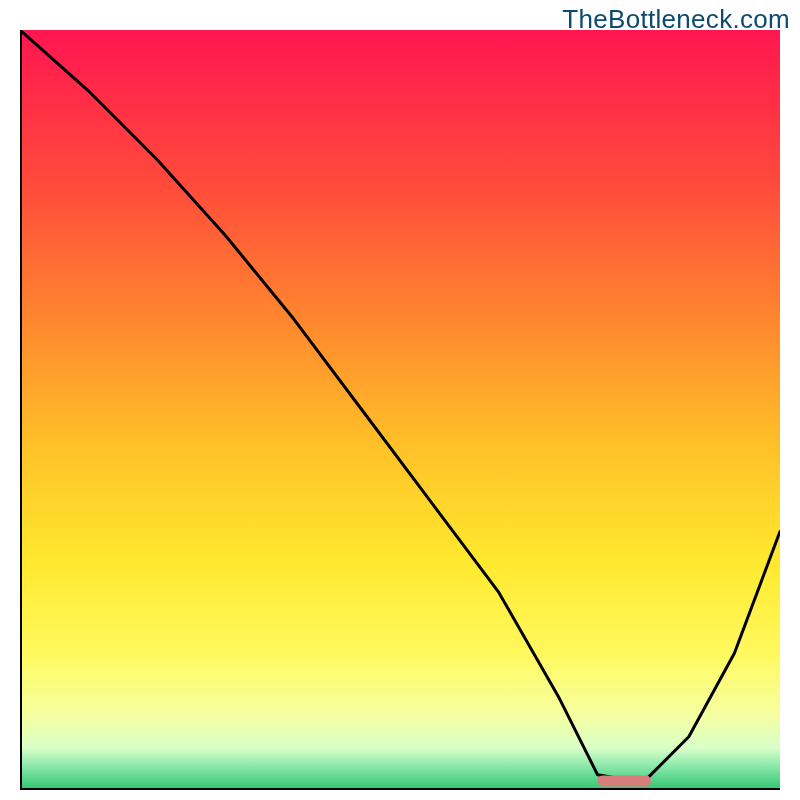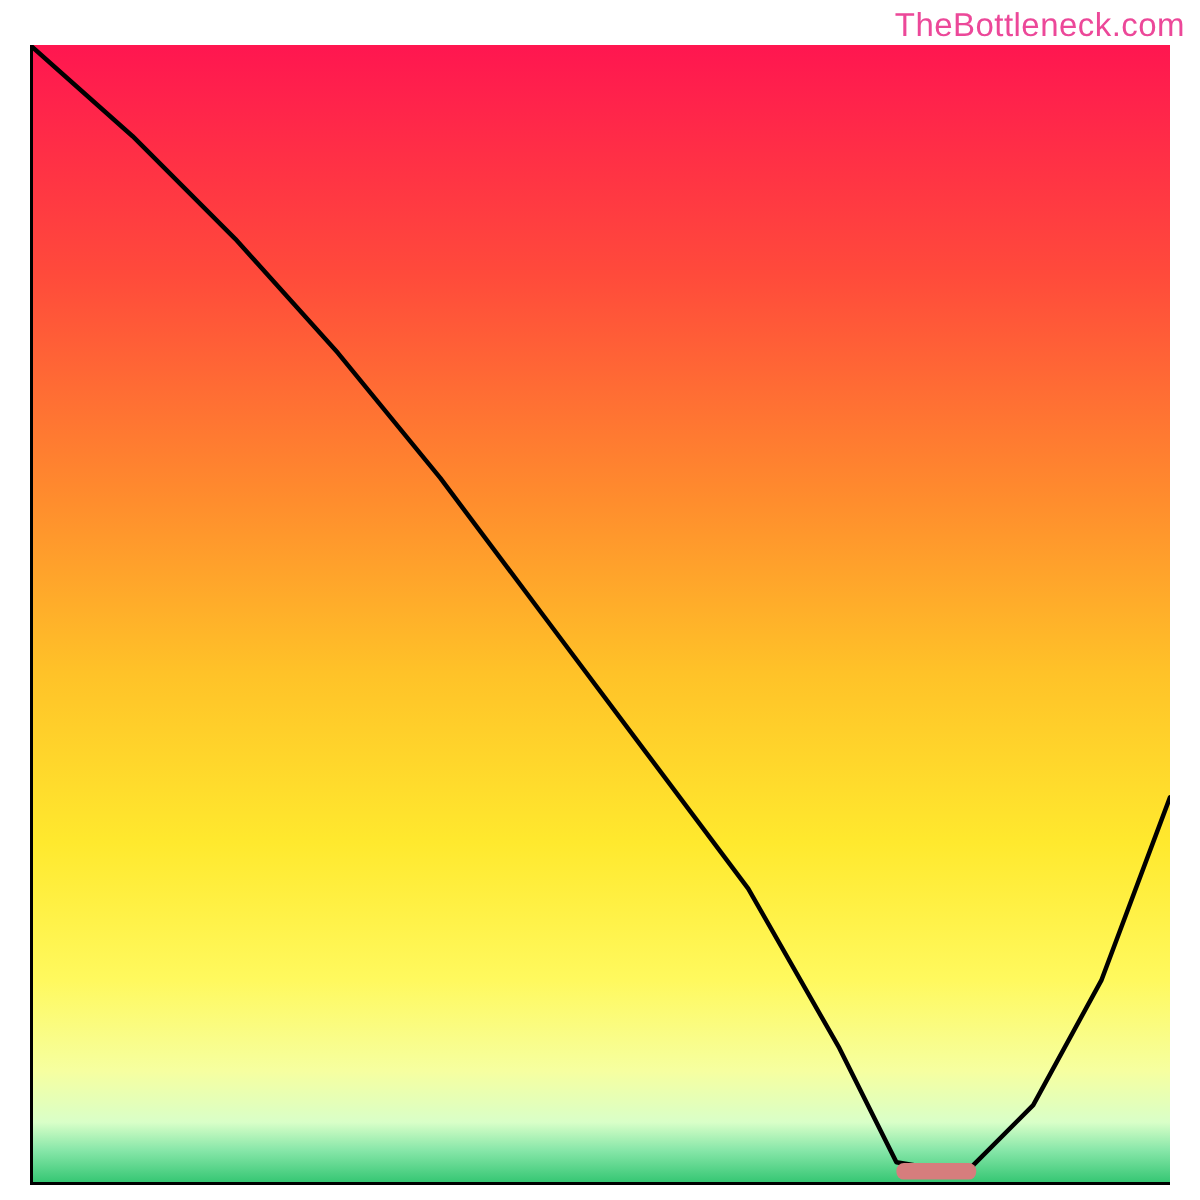--- a/index.html
+++ b/index.html
@@ -14,22 +14,22 @@
   .outer {
     position: relative;
     width: 800px;
     height: 800px;
     box-sizing: border-box;
   }
   .watermark {
     position: absolute;
     top: 4px;
     right: 10px;
-    color: #ec4899;
-    font-size: 22px;
+    color: #0c4a6e;
+    font-size: 26px;
     font-family: Arial, Helvetica, sans-serif;
     letter-spacing: 0.3px;
     z-index: 10;
   }
   .plot {
     position: absolute;
     left: 20px;
     top: 30px;
     width: 760px;
     height: 760px;

